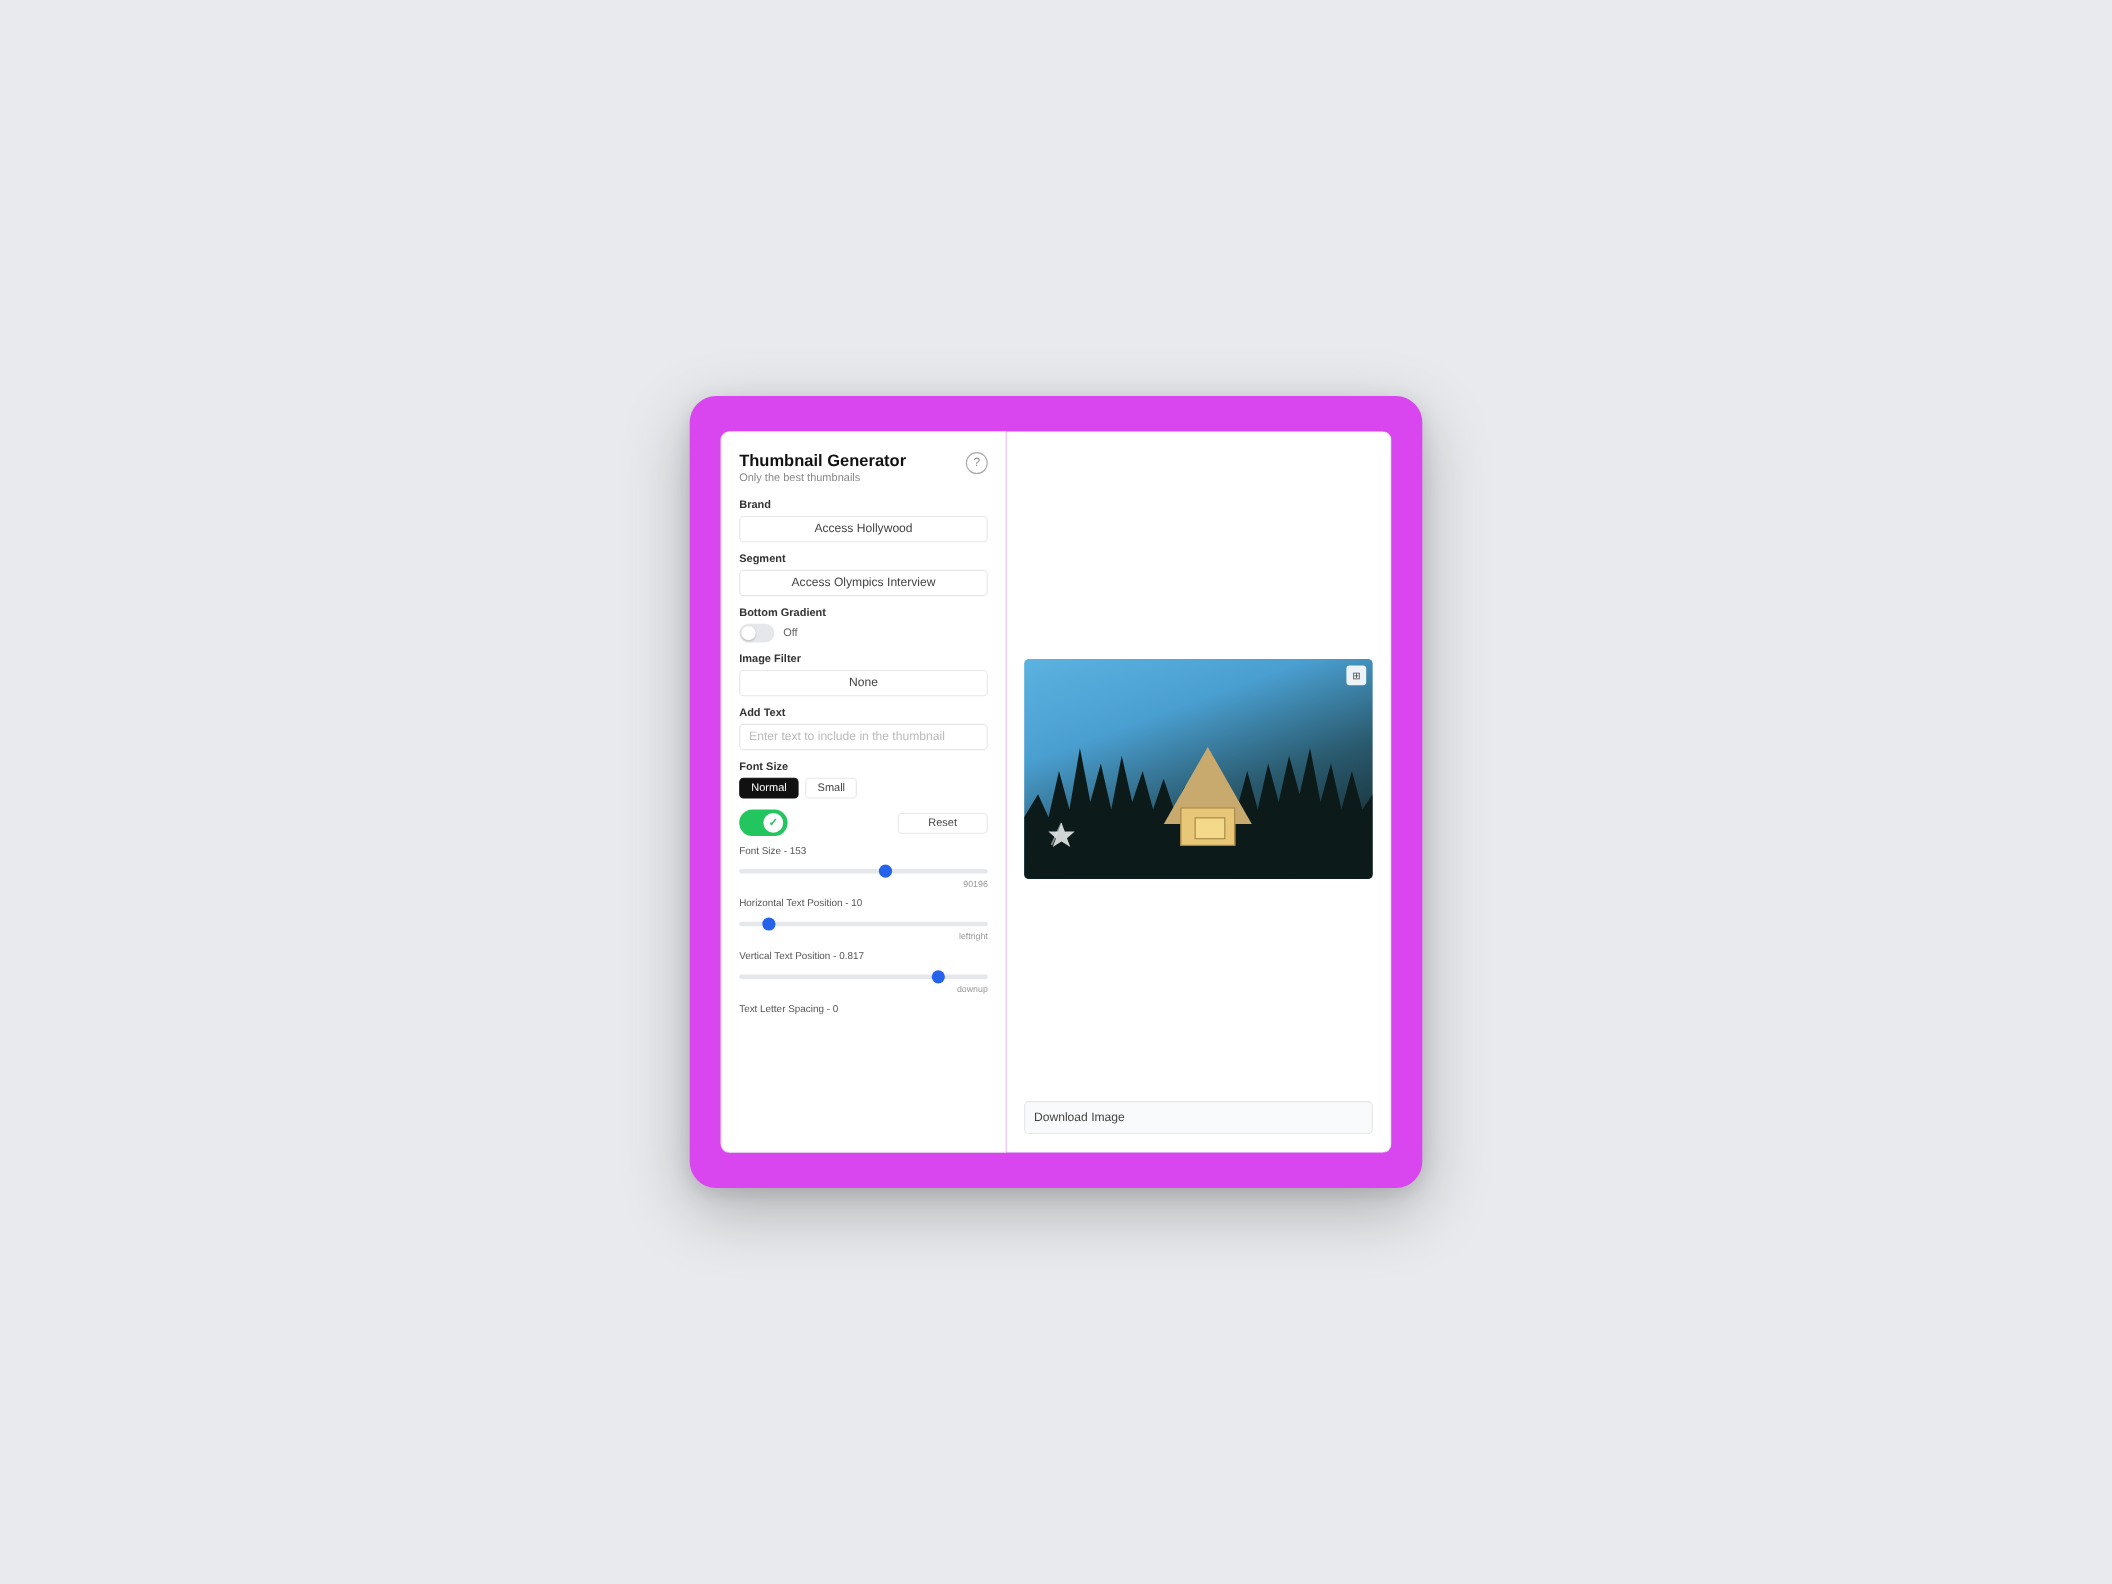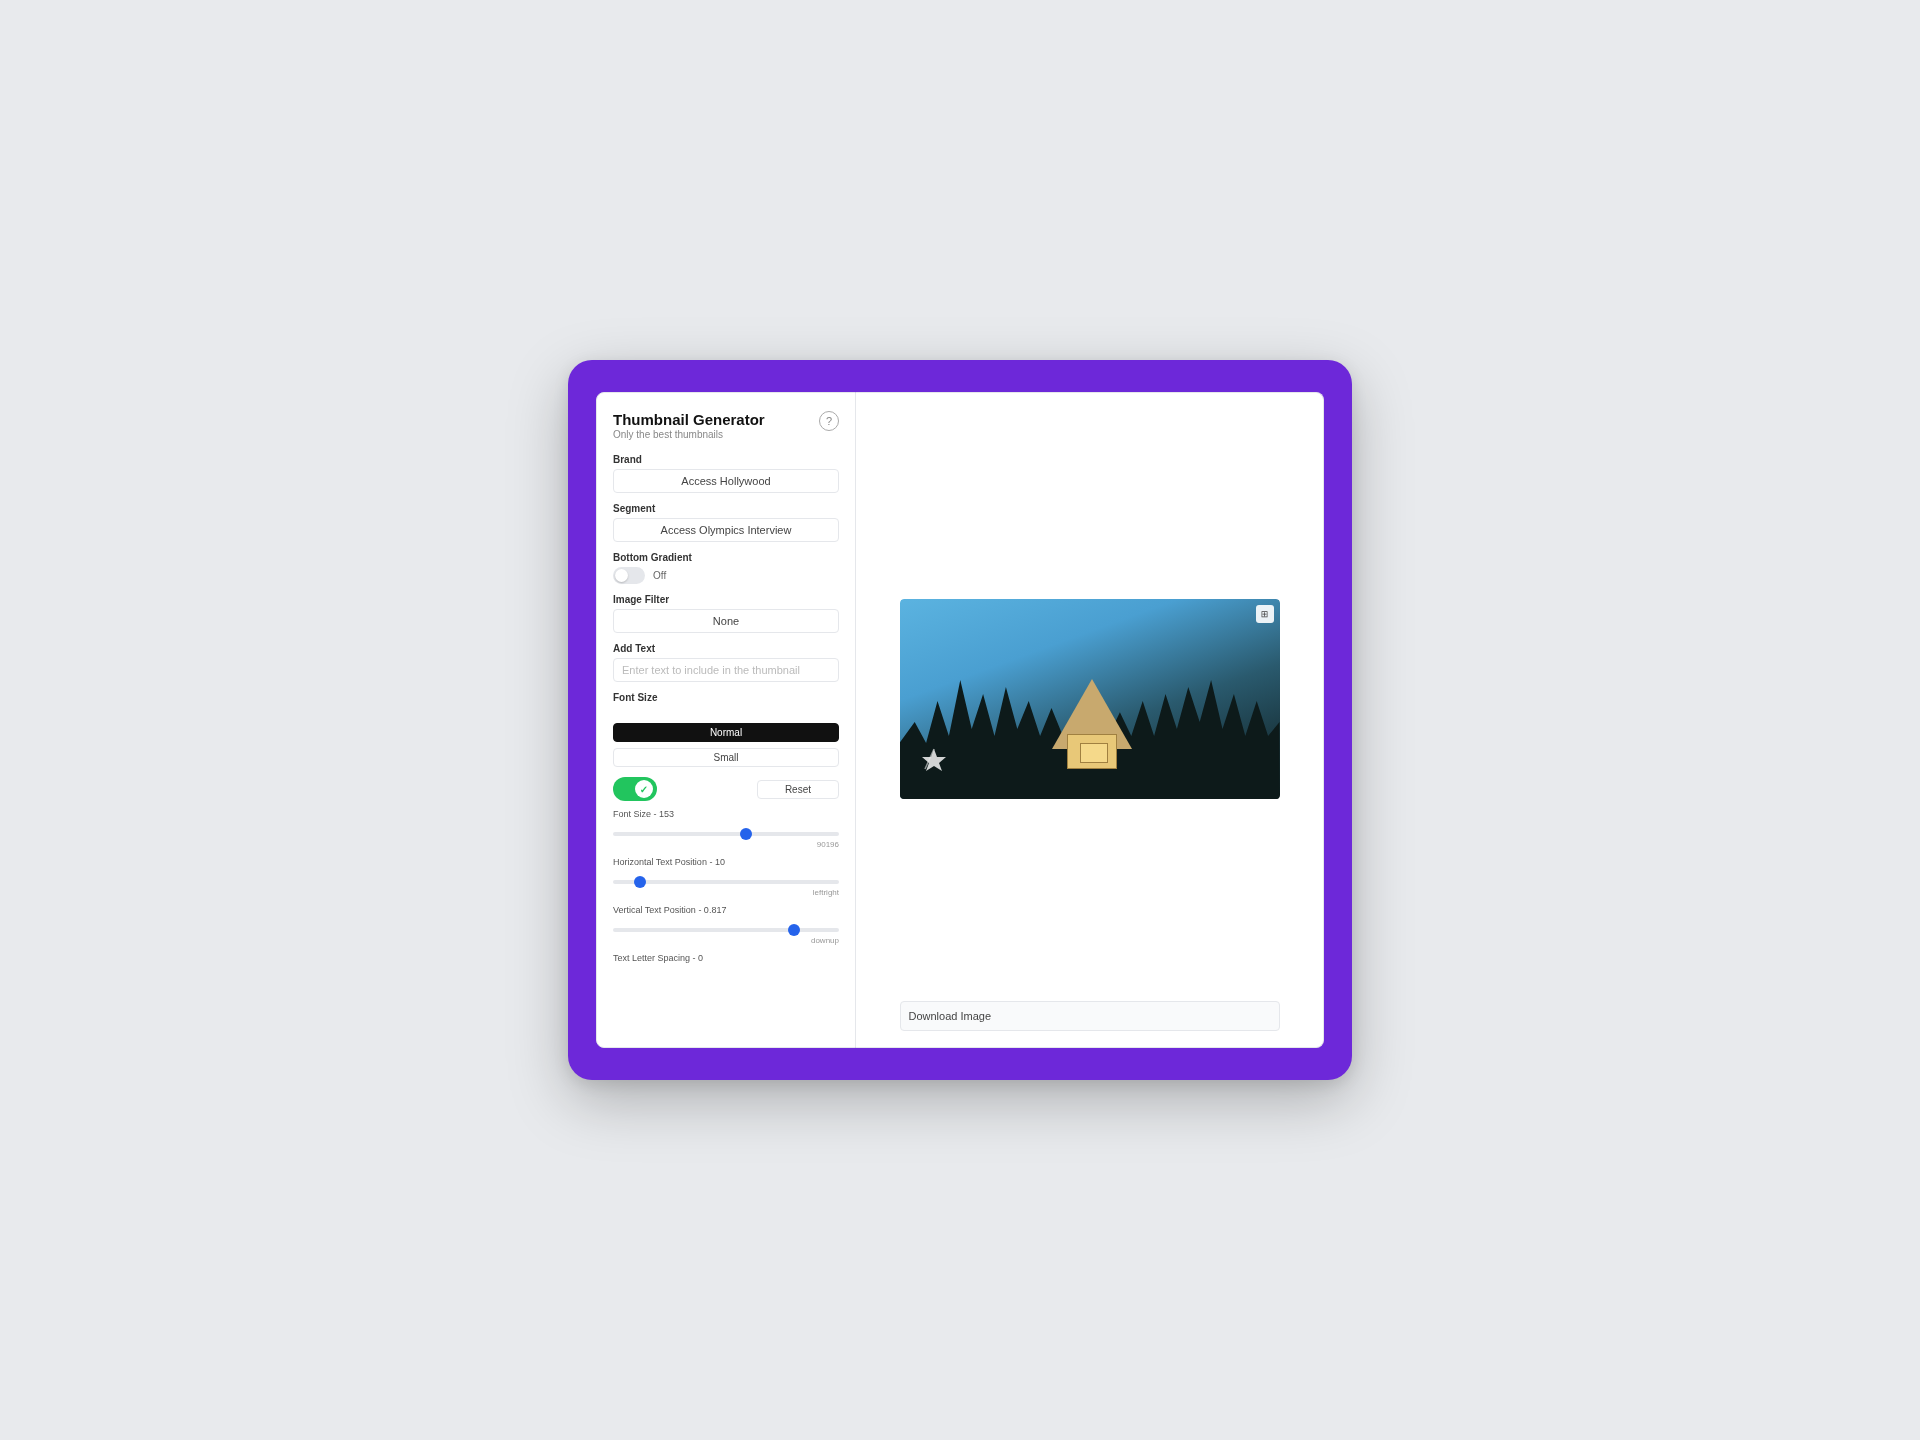--- a/index.html
+++ b/index.html
@@ -5,25 +5,25 @@
     * { box-sizing: border-box; margin: 0; padding: 0; }
     body {
       background: #e8eaed;
       display: flex;
       justify-content: center;
       align-items: center;
       min-height: 100vh;
       font-family: -apple-system, BlinkMacSystemFont, 'Segoe UI', sans-serif;
     }
     .device-frame {
-      background: #6d28d9;
+      background: #d946ef;
       border-radius: 24px;
       box-shadow: 0 20px 60px rgba(0,0,0,0.25), 0 4px 16px rgba(0,0,0,0.1);
       padding: 32px 28px;
-      width: 784px;
+      width: 666px;
       min-height: 720px;
       display: flex;
       gap: 0;
     }
     .left-panel {
       background: #fff;
       width: 260px;
       flex-shrink: 0;
       border-radius: 8px 0 0 8px;
       border: 1px solid #e5e7eb;
@@ -152,22 +152,21 @@
       left: 2px;
       box-shadow: 0 1px 2px rgba(0,0,0,0.2);
     }
     .toggle-label {
       font-size: 10px;
       color: #666;
     }
     .font-size-row {
       display: flex;
       gap: 6px;
-      margin-top: 20px;
-      flex-direction: column;
+      margin-top: 4px;
     }
     .font-size-btn {
       padding: 3px 10px;
       border-radius: 4px;
       border: 1px solid #e5e7eb;
       font-size: 10px;
       cursor: pointer;
     }
     .font-size-btn.active {
       background: #111;

